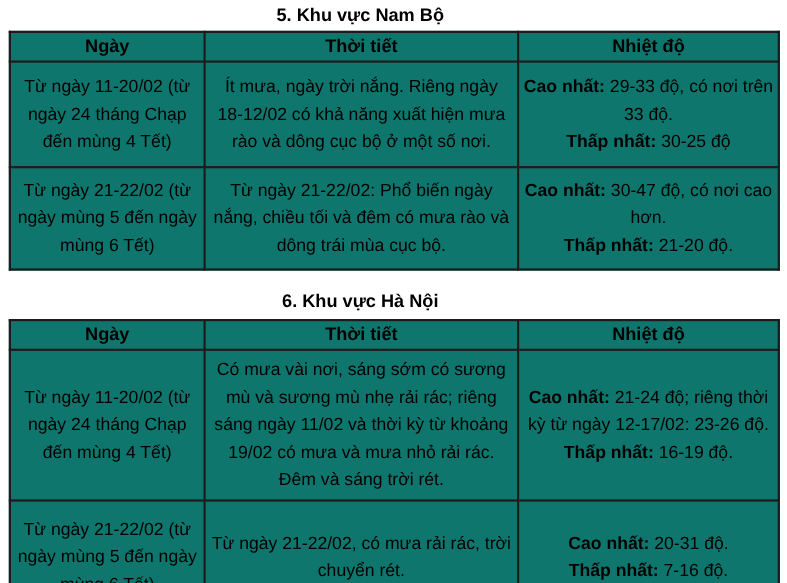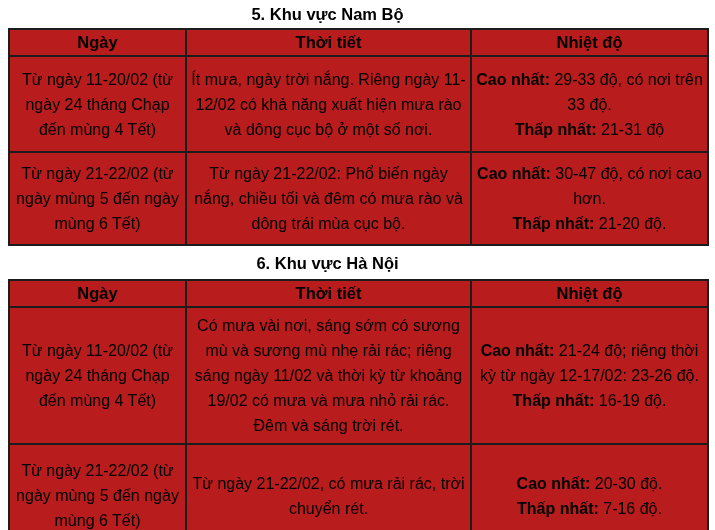--- a/index.html
+++ b/index.html
@@ -19,29 +19,29 @@
   }
   .sec-title {
     margin: 0;
     padding: 4px 60px 3px 0;
     text-align: center;
     font-weight: bold;
     font-size: 16.5px;
     line-height: 21px;
   }
   .sec-title.second {
-    padding-top: 7px;
+    padding-top: 18px;
     padding-bottom: 5px;
   }
   table.wx {
     table-layout: fixed;
     border-collapse: collapse;
     width: 699px;
     margin: 0 0 0 8px;
-    background: #b91c1c;
+    background: #0f766e;
   }
   table.wx th, table.wx td {
     border: 2px solid #1c1c1c;
     padding: 4px 4px;
     text-align: center;
     vertical-align: middle;
     line-height: 25px;
   }
   table.wx th {
     font-weight: bold;
@@ -75,24 +75,24 @@
     <thead>
       <tr>
         <th>Ngày</th>
         <th>Thời tiết</th>
         <th>Nhiệt độ</th>
       </tr>
     </thead>
     <tbody>
       <tr class="t1r1">
         <td>Từ ngày 11-20/02 (từ ngày 24 tháng Chạp đến mùng 4 Tết)</td>
-        <td>Ít mưa, ngày trời nắng. Riêng ngày 11-12/02 có khả năng xuất hiện mưa rào và dông cục bộ ở một số nơi.</td>
+        <td>Ít mưa, ngày trời nắng. Riêng ngày 18-12/02 có khả năng xuất hiện mưa rào và dông cục bộ ở một số nơi.</td>
         <td>
           <div class="temp-line"><b>Cao nhất:</b><span> 29-33 độ, có nơi trên 33 độ.</span></div>
-          <div class="temp-line"><b>Thấp nhất:</b><span> 21-31 độ</span></div>
+          <div class="temp-line"><b>Thấp nhất:</b><span> 30-25 độ</span></div>
         </td>
       </tr>
       <tr class="t1r2">
         <td>Từ ngày 21-22/02 (từ ngày mùng 5 đến ngày mùng 6 Tết)</td>
         <td>Từ ngày 21-22/02: Phổ biến ngày nắng, chiều tối và đêm có mưa rào và dông trái mùa cục bộ.</td>
         <td>
           <div class="temp-line"><b>Cao nhất:</b><span> 30-47 độ, có nơi cao hơn.</span></div>
           <div class="temp-line"><b>Thấp nhất:</b><span> 21-20 độ.</span></div>
         </td>
       </tr>
@@ -120,20 +120,20 @@
         <td>Có mưa vài nơi, sáng sớm có sương mù và sương mù nhẹ rải rác; riêng sáng ngày 11/02 và thời kỳ từ khoảng 19/02 có mưa và mưa nhỏ rải rác. Đêm và sáng trời rét.</td>
         <td>
           <div class="temp-line"><b>Cao nhất:</b><span> 21-24 độ; riêng thời kỳ từ ngày 12-17/02: 23-26 độ.</span></div>
           <div class="temp-line"><b>Thấp nhất:</b><span> 16-19 độ.</span></div>
         </td>
       </tr>
       <tr class="t2r2">
         <td>Từ ngày 21-22/02 (từ ngày mùng 5 đến ngày mùng 6 Tết)</td>
         <td>Từ ngày 21-22/02, có mưa rải rác, trời chuyển rét.</td>
         <td>
-          <div class="temp-line"><b>Cao nhất:</b><span> 20-30 độ.</span></div>
+          <div class="temp-line"><b>Cao nhất:</b><span> 20-31 độ.</span></div>
           <div class="temp-line"><b>Thấp nhất:</b><span> 7-16 độ.</span></div>
         </td>
       </tr>
     </tbody>
   </table>
 
 </div>
 
 </body></html>

